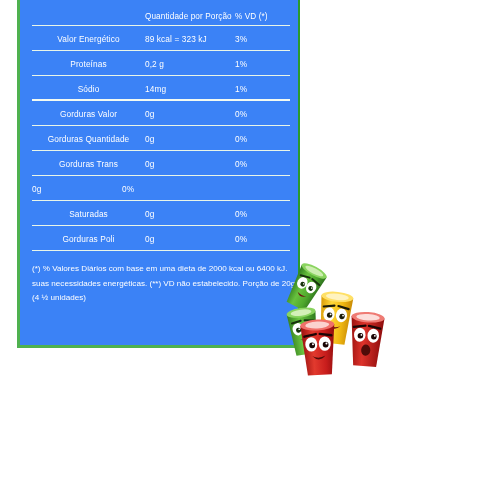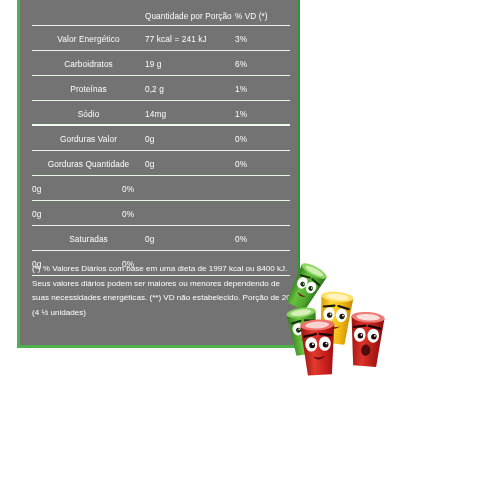--- a/index.html
+++ b/index.html
@@ -16,21 +16,21 @@
     -webkit-font-smoothing: antialiased;
   }
 
   
   #nutrition-panel {
     position: absolute;
     left: 17px;
     top: 0px;
     width: 283px;
     height: 348px;
-    background: #737373;
+    background: #3b82f6;
     box-sizing: border-box;
     border-left: 3px solid #4fb14f;
     border-bottom: 3px solid #4fb14f;
     border-right: 2px solid #2b9a2b;
   }
 
   #nutrition-table {
     position: absolute;
     left: 12px;
     top: 6px;
@@ -115,29 +115,24 @@
   <div id="nutrition-table">
 
     <div class="nrow header sep">
       <div class="c-name"></div>
       <div class="c-qty">Quantidade por Porção</div>
       <div class="c-vd">% VD (*)</div>
     </div>
 
     <div class="nrow sep">
       <div class="c-name">Valor Energético</div>
-      <div class="c-qty">77 kcal = 241 kJ</div>
+      <div class="c-qty">89 kcal = 323 kJ</div>
       <div class="c-vd">3%</div>
     </div>
 
-    <div class="nrow sep">
-      <div class="c-name">Carboidratos</div>
-      <div class="c-qty">19 g</div>
-      <div class="c-vd">6%</div>
-    </div>
 
     <div class="nrow sep">
       <div class="c-name">Proteínas</div>
       <div class="c-qty">0,2 g</div>
       <div class="c-vd">1%</div>
     </div>
 
     <div class="nrow sep-thick">
       <div class="c-name">Sódio</div>
       <div class="c-qty">14mg</div>
@@ -150,45 +145,46 @@
       <div class="c-vd">0%</div>
     </div>
 
     <div class="nrow sep">
       <div class="c-name">Gorduras Quantidade</div>
       <div class="c-qty">0g</div>
       <div class="c-vd">0%</div>
     </div>
 
     <div class="nrow sep">
+      <div class="c-name">Gorduras Trans</div>
       <div class="c-qty">0g</div>
       <div class="c-vd">0%</div>
     </div>
 
     <div class="nrow sep">
       <div class="c-qty">0g</div>
       <div class="c-vd">0%</div>
     </div>
 
     <div class="nrow sep">
       <div class="c-name">Saturadas</div>
       <div class="c-qty">0g</div>
       <div class="c-vd">0%</div>
     </div>
 
     <div class="nrow sep">
+      <div class="c-name">Gorduras Poli</div>
       <div class="c-qty">0g</div>
       <div class="c-vd">0%</div>
     </div>
 
   </div>
 
   <div id="footnote">
-    <p>(*) % Valores Diários com base em uma dieta de 1997 kcal ou 8400 kJ.</p>
-    <p>Seus valores diários podem ser maiores ou menores dependendo de</p>
+    <p>(*) % Valores Diários com base em uma dieta de 2000 kcal ou 6400 kJ.</p>
     <p>suas necessidades energéticas. (**) VD não estabelecido. Porção de 20g</p>
     <p>(4 ½ unidades)</p>
   </div>
 
 </div>
 
 <div id="mascots">
   <svg width="112" height="118" viewBox="0 0 112 118" xmlns="http://www.w3.org/2000/svg">
     <defs>
       <linearGradient id="gGreen" x1="0" y1="0" x2="1" y2="0">

